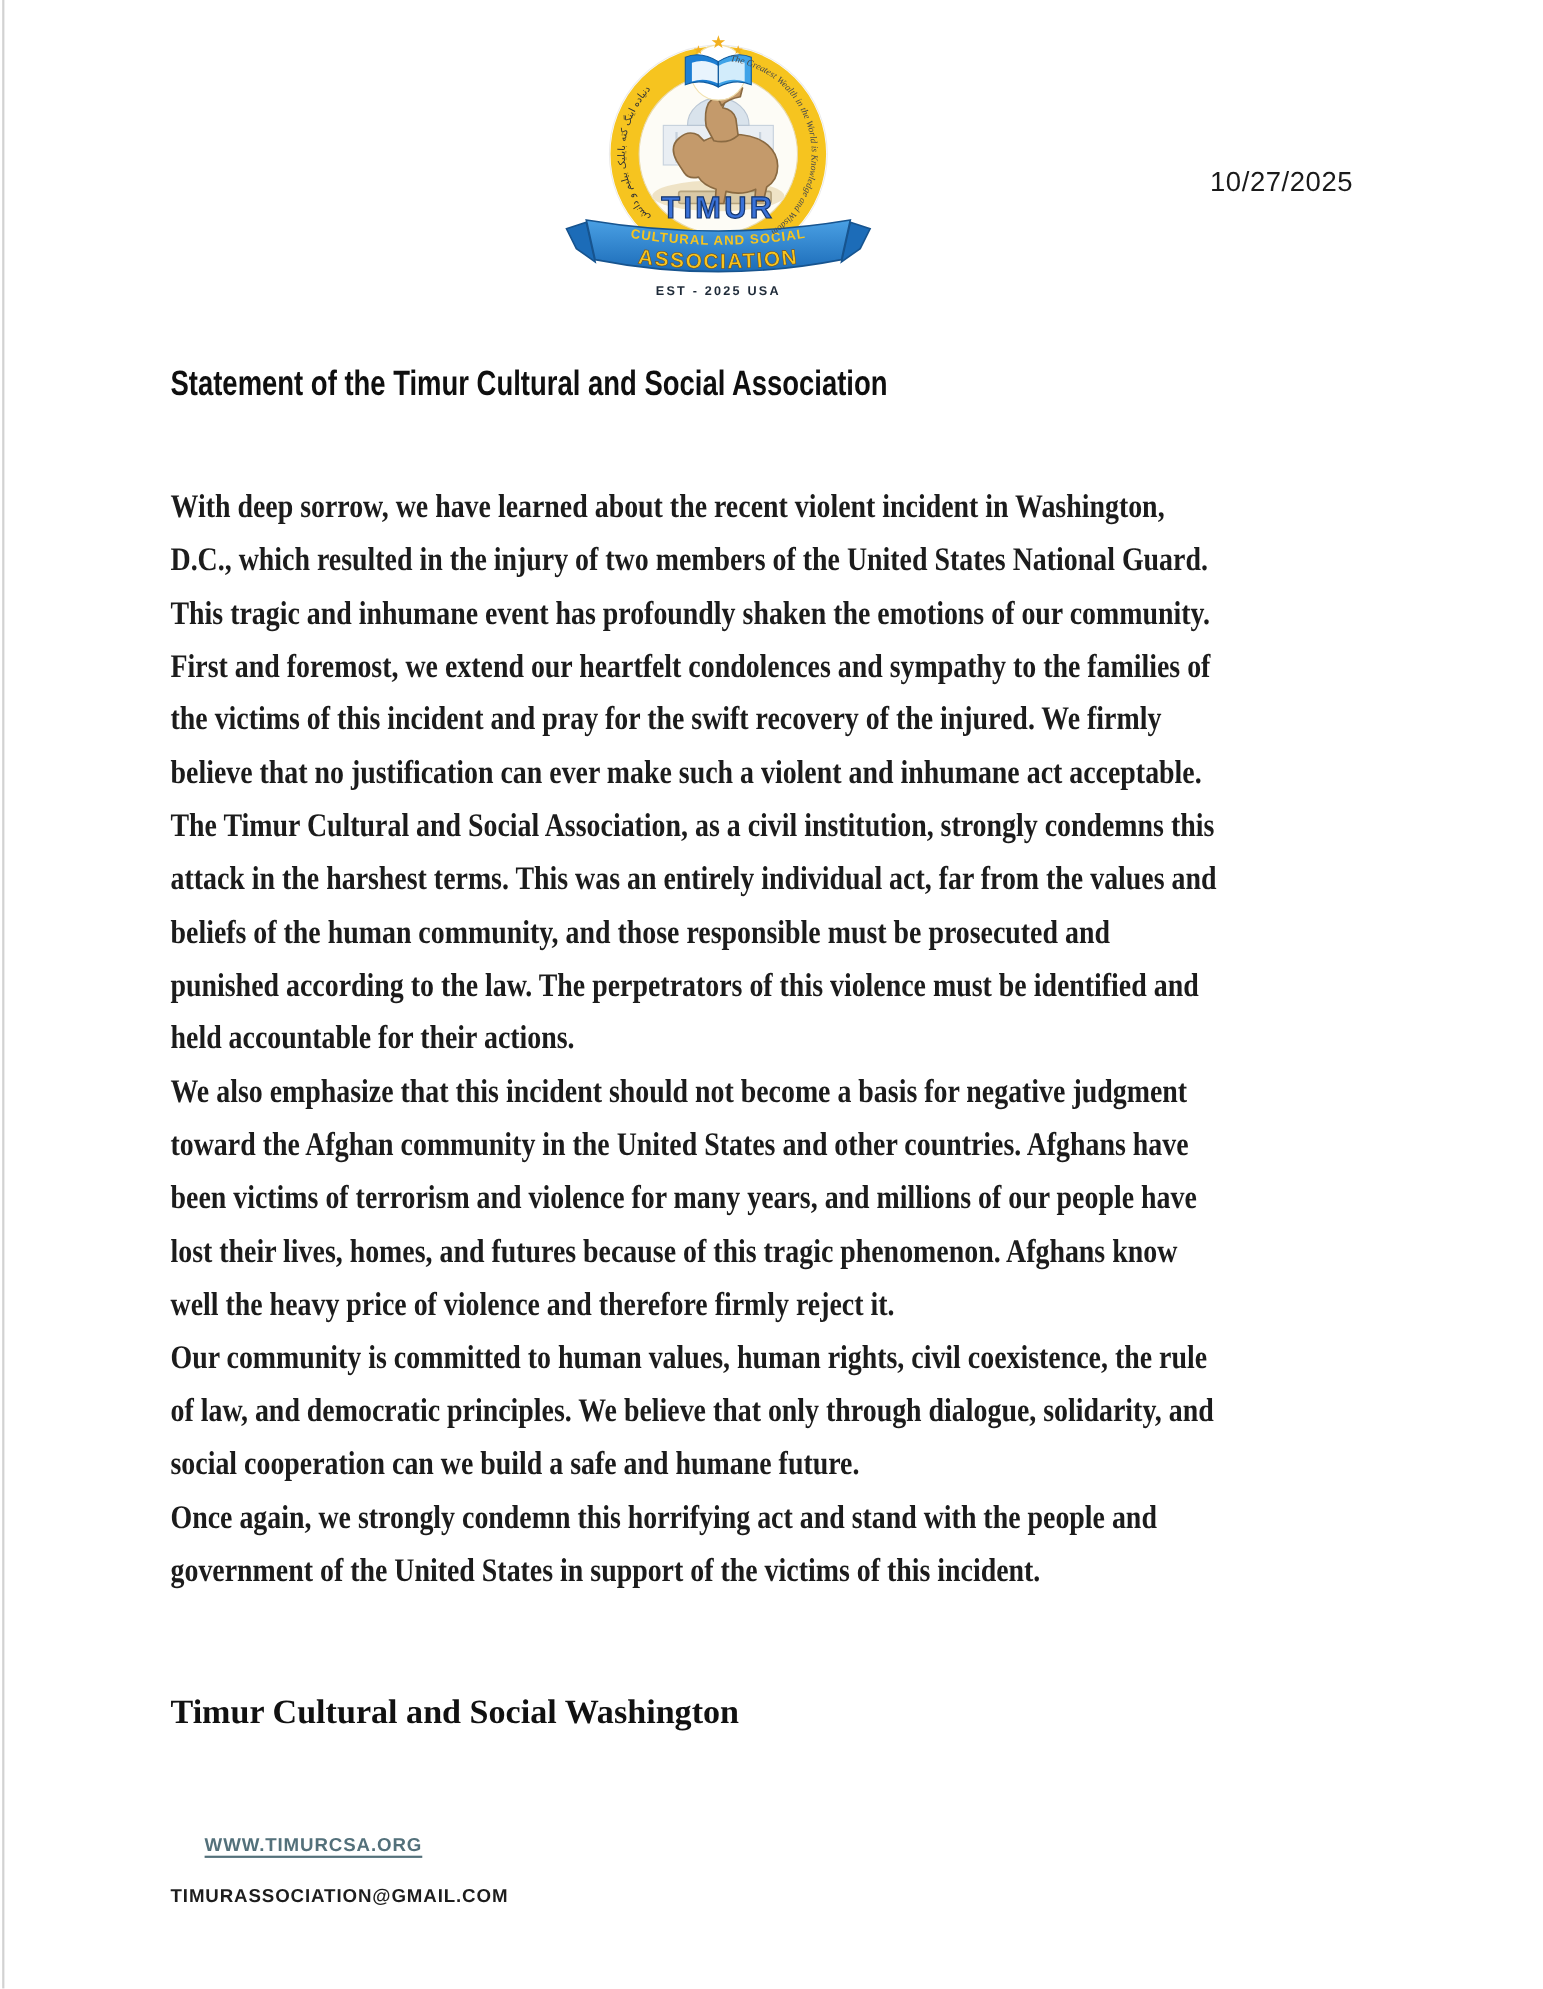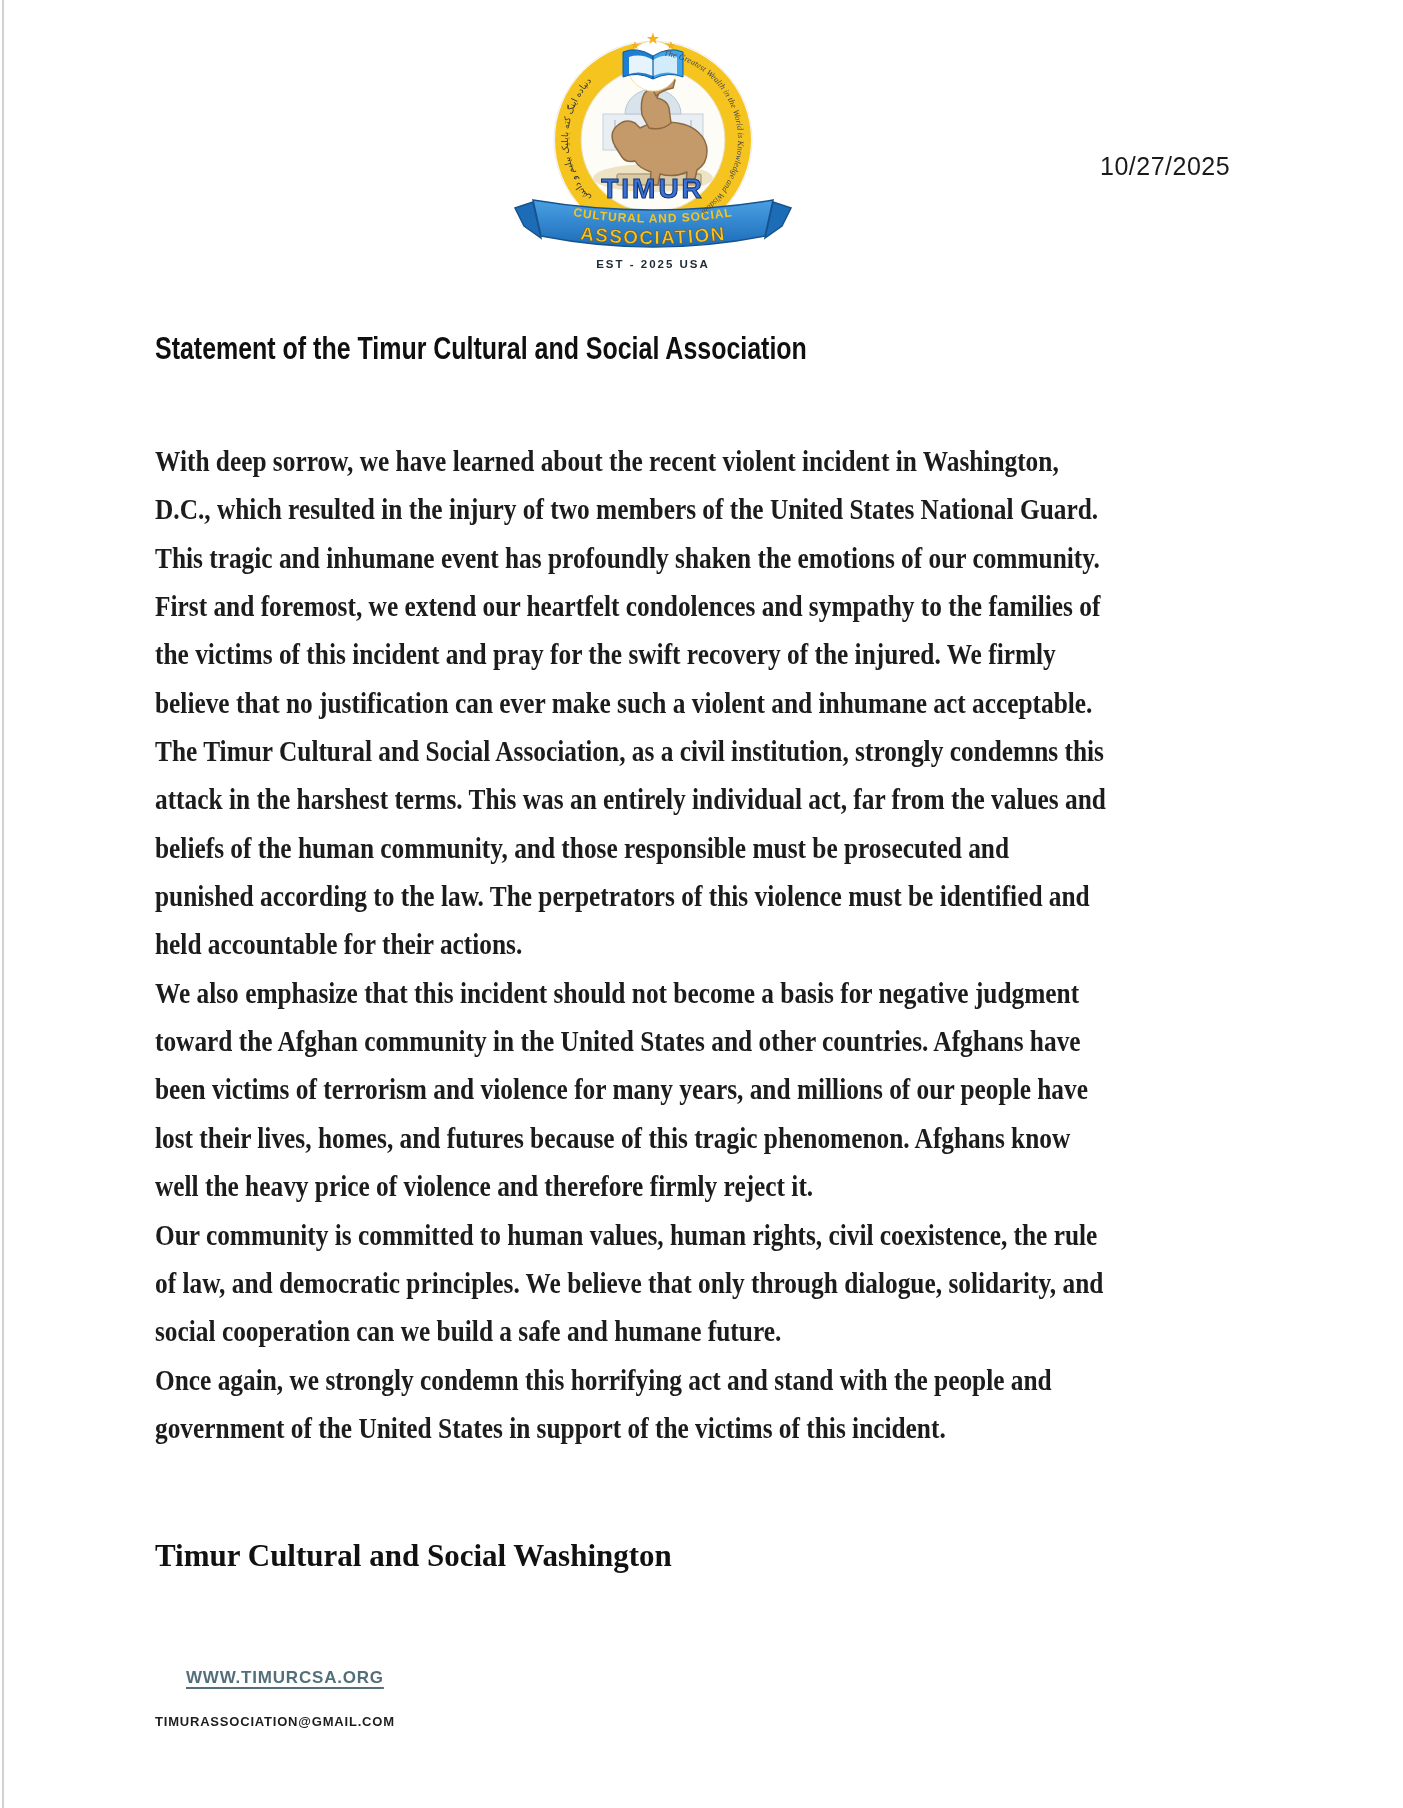--- a/index.html
+++ b/index.html
@@ -50,21 +50,21 @@
     color:#53707a;
     text-decoration:underline;
     text-decoration-thickness:2px;
     text-underline-offset:4px;
     white-space:nowrap;
     cursor:pointer;
     margin-left:31px;
   }
   .email-text{
     position:absolute;left:155px;top:1714px;
-    font-size:13px;font-weight:bold;letter-spacing:.8px;
+    font-size:17px;font-weight:bold;letter-spacing:.8px;
     color:#1d1d1d;white-space:nowrap;
   }
 </style>
 </head>
 <body>
 
 <div class="page">
 
   <div class="page-edge-left"></div>
 

